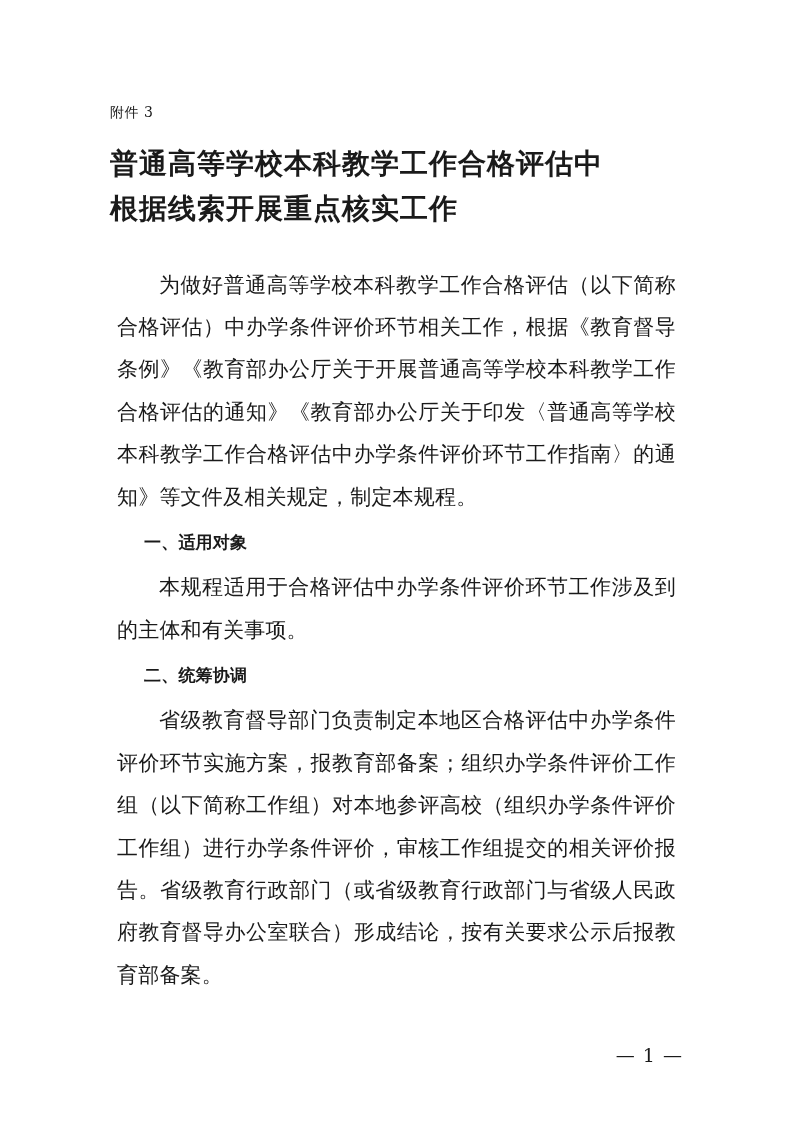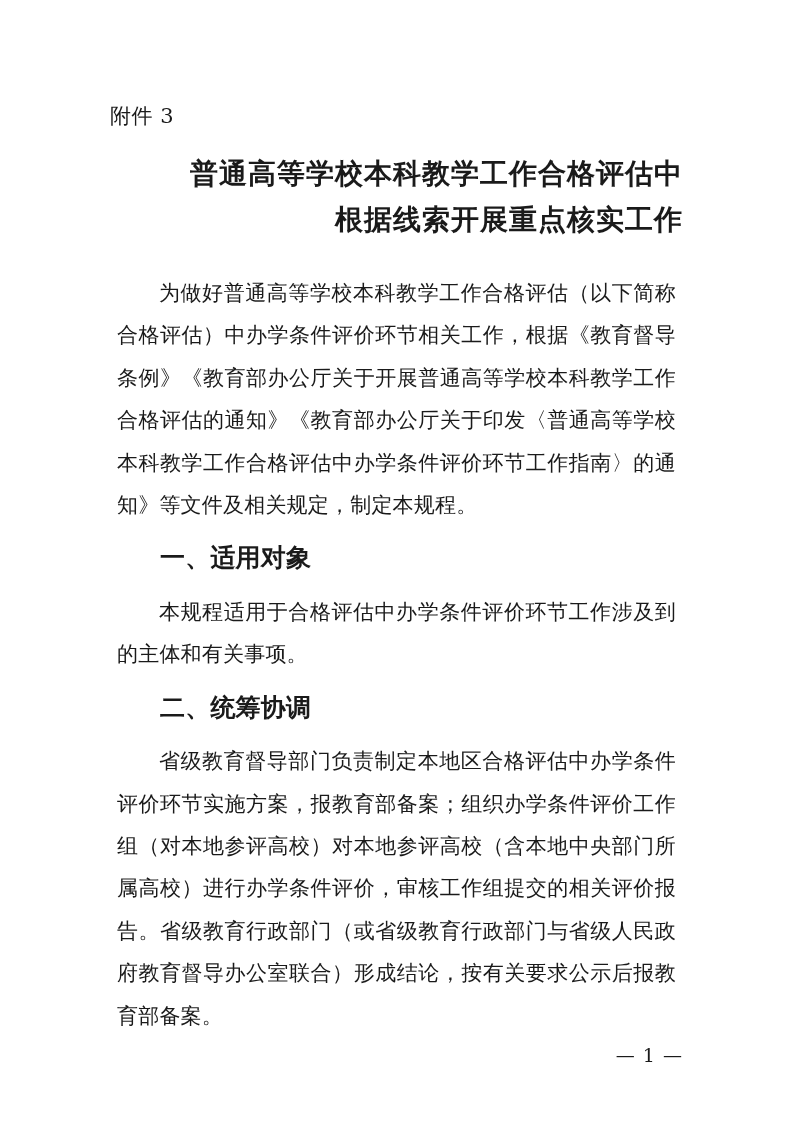--- a/index.html
+++ b/index.html
@@ -17,50 +17,50 @@
     color: #1a1a1a;
     overflow: hidden;
   }
   .content {
     position: absolute;
     left: 110px;
     top: 104px;
     width: 573px;
   }
   .attachment-label {
-    font-size: 21px;
+    font-size: 14px;
     line-height: 1.2;
     letter-spacing: 0.5px;
     margin: 0 0 22px 0;
     font-family: "DejaVu Serif", "Liberation Serif", serif;
   }
   .doc-title {
-    text-align: right;
+    text-align: left;
     font-size: 28px;
     font-weight: bold;
     line-height: 1.62;
     letter-spacing: 1px;
     margin: 12px 0 30px 0;
-    font-family: Liberation Serif, serif;
+    font-family: Liberation Mono, monospace;
   }
   .doc-title .line {
     display: block;
     white-space: nowrap;
   }
   p.body-para {
     font-size: 21px;
     line-height: 2.02;
     letter-spacing: 0.2px;
     margin: 7px;
     text-align: justify;
     text-justify: inter-ideograph;
     text-indent: 2em;
   }
   h2.section-heading {
-    font-size: 25px;
+    font-size: 17px;
     line-height: 2.02;
     font-weight: bold;
     margin: 0;
     text-indent: 2em;
     letter-spacing: 0.2px;
   }
   .page-number {
     position: absolute;
     right: 110px;
     bottom: 56px;
@@ -84,18 +84,18 @@
 
     <p class="body-para">为做好普通高等学校本科教学工作合格评估（以下简称合格评估）中办学条件评价环节相关工作，根据《教育督导条例》《教育部办公厅关于开展普通高等学校本科教学工作合格评估的通知》《教育部办公厅关于印发〈普通高等学校本科教学工作合格评估中办学条件评价环节工作指南〉的通知》等文件及相关规定，制定本规程。</p>
 
     <h2 class="section-heading">一、适用对象</h2>
 
     <p class="body-para">本规程适用于合格评估中办学条件评价环节工作涉及到的主体和有关事项。</p>
 
     <h2 class="section-heading">二、统筹协调</h2>
 
 
-    <p class="body-para">省级教育督导部门负责制定本地区合格评估中办学条件评价环节实施方案，报教育部备案；组织办学条件评价工作组（对本地参评高校）对本地参评高校（含本地中央部门所属高校）进行办学条件评价，审核工作组提交的相关评价报告。省级教育行政部门（或省级教育行政部门与省级人民政府教育督导办公室联合）形成结论，按有关要求公示后报教育部备案。</p>
+    <p class="body-para">省级教育督导部门负责制定本地区合格评估中办学条件评价环节实施方案，报教育部备案；组织办学条件评价工作组（以下简称工作组）对本地参评高校（组织办学条件评价工作组）进行办学条件评价，审核工作组提交的相关评价报告。省级教育行政部门（或省级教育行政部门与省级人民政府教育督导办公室联合）形成结论，按有关要求公示后报教育部备案。</p>
 
   </div>
 
   <div class="page-number">— 1 —</div>
 </div>
 
 </body></html>

